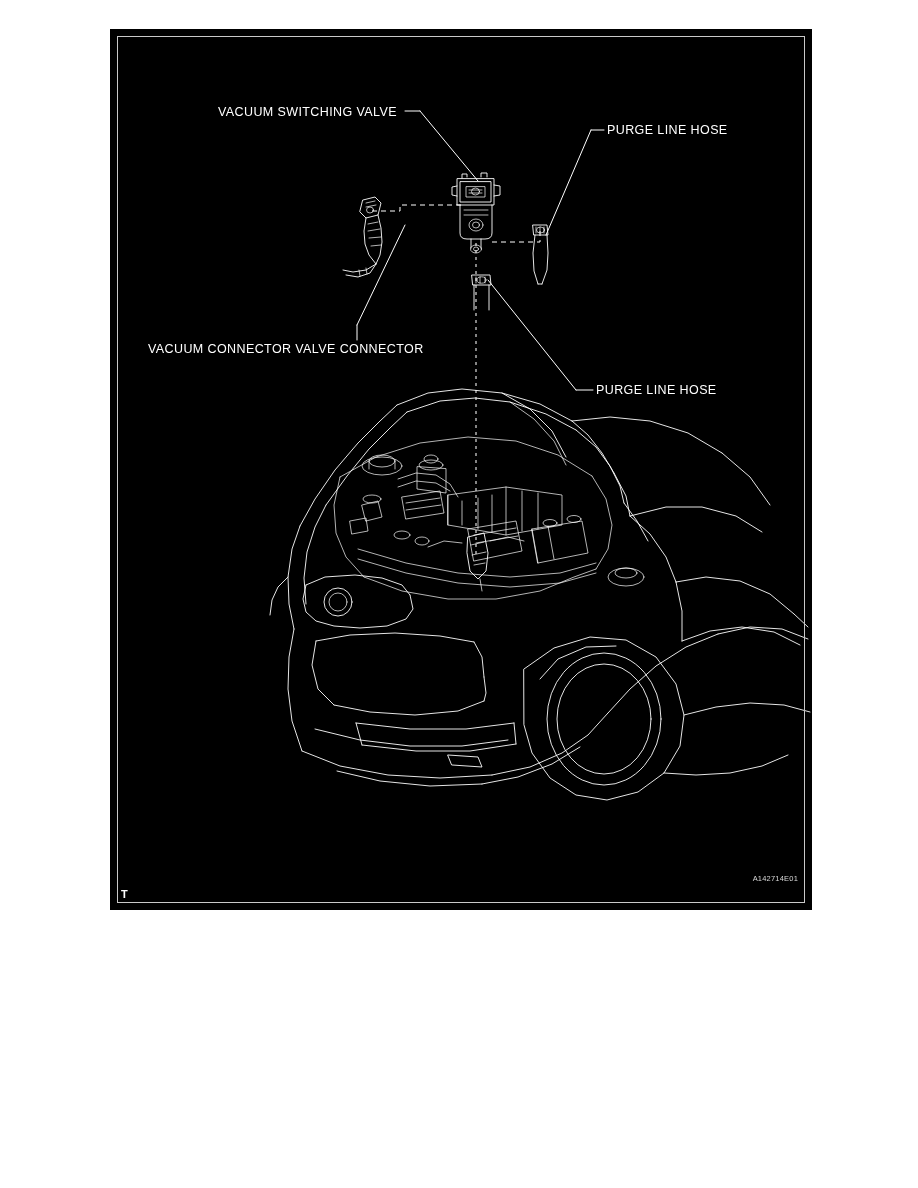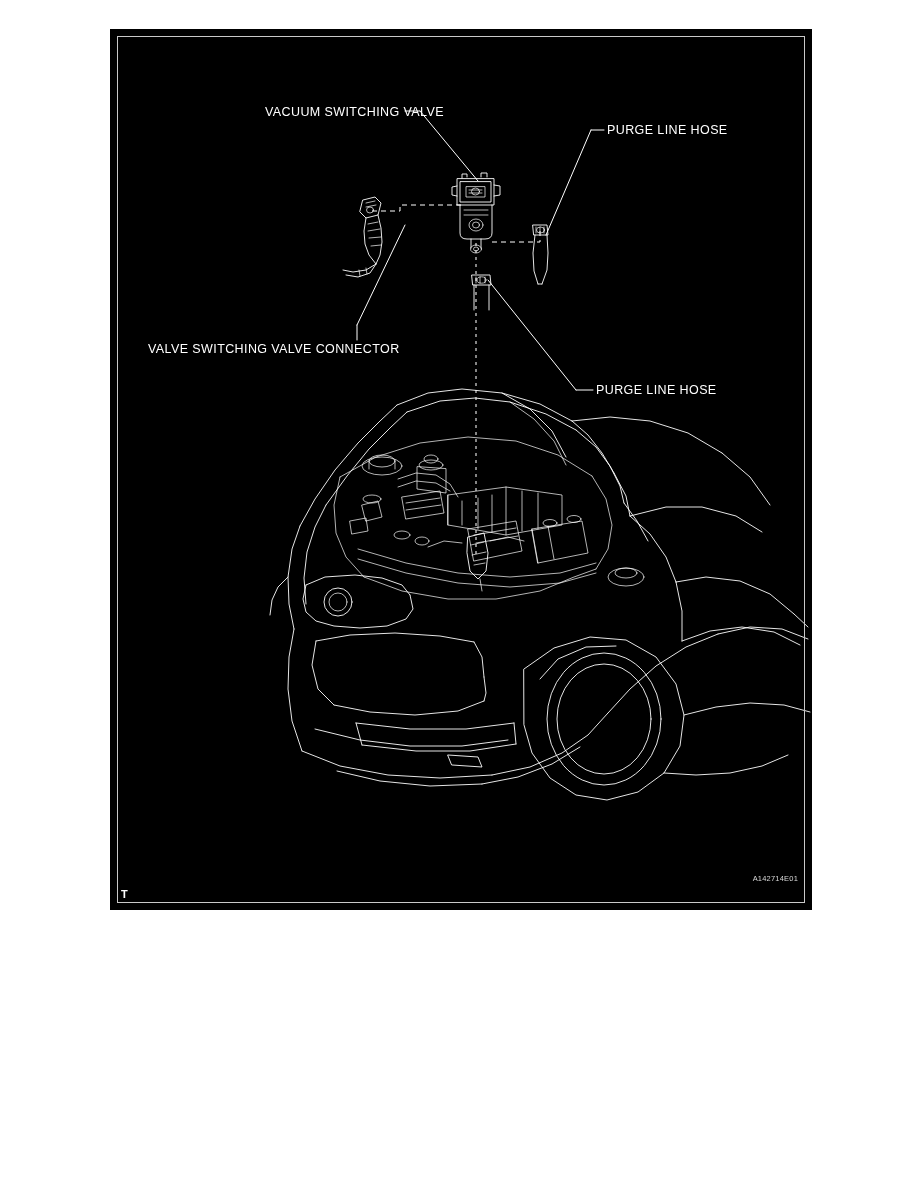--- a/index.html
+++ b/index.html
@@ -57,21 +57,21 @@
   
   .callout {
     position: absolute;
     color: #ffffff;
     font-family: "Liberation Sans", sans-serif;
     font-size: 12.5px;
     letter-spacing: 0.4px;
     white-space: nowrap;
     line-height: 1;
   }
-  #callout-vsv           { left: 108px; top: 77px; margin-left: 47px; }
+  #callout-vsv           { left: 108px; top: 77px; }
   #callout-purge-top     { left: 497px; top: 95px; }
   #callout-vsv-connector { left: 38px;  top: 314px; }
   #callout-purge-bottom  { left: 486px; top: 355px; }
 
   
   #corner-mark {
     position: absolute;
     left: 11px;
     bottom: 10px;
     color: #ffffff;
@@ -341,21 +341,21 @@
         <path class="ln" d="M392 364 L420 380 L442 402 L456 428"></path>
         <path class="lnT" d="M400 373 L424 390 L444 412 L456 436"></path>
       </g>
 
     </svg>
 
     <div class="callout" id="callout-vsv">VACUUM SWITCHING VALVE</div>
 
     <div class="callout" id="callout-purge-top">PURGE LINE HOSE</div>
 
-    <div class="callout" id="callout-vsv-connector">VALVE SWITCHING VALVE CONNECTOR</div>
+    <div class="callout" id="callout-vsv-connector">VACUUM CONNECTOR VALVE CONNECTOR</div>
 
     <div class="callout" id="callout-purge-bottom">PURGE LINE HOSE</div>
 
     <div id="corner-mark">T</div>
 
     <div id="figure-code">A142714E01</div>
 
     <div id="figure-border"></div>
   </div>
 

